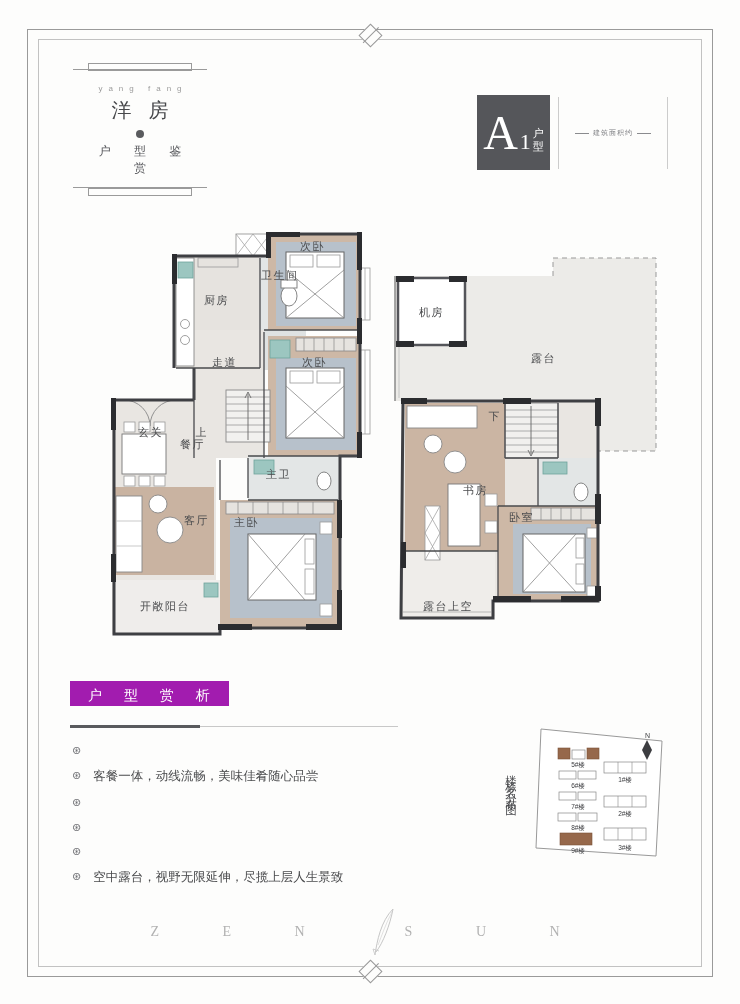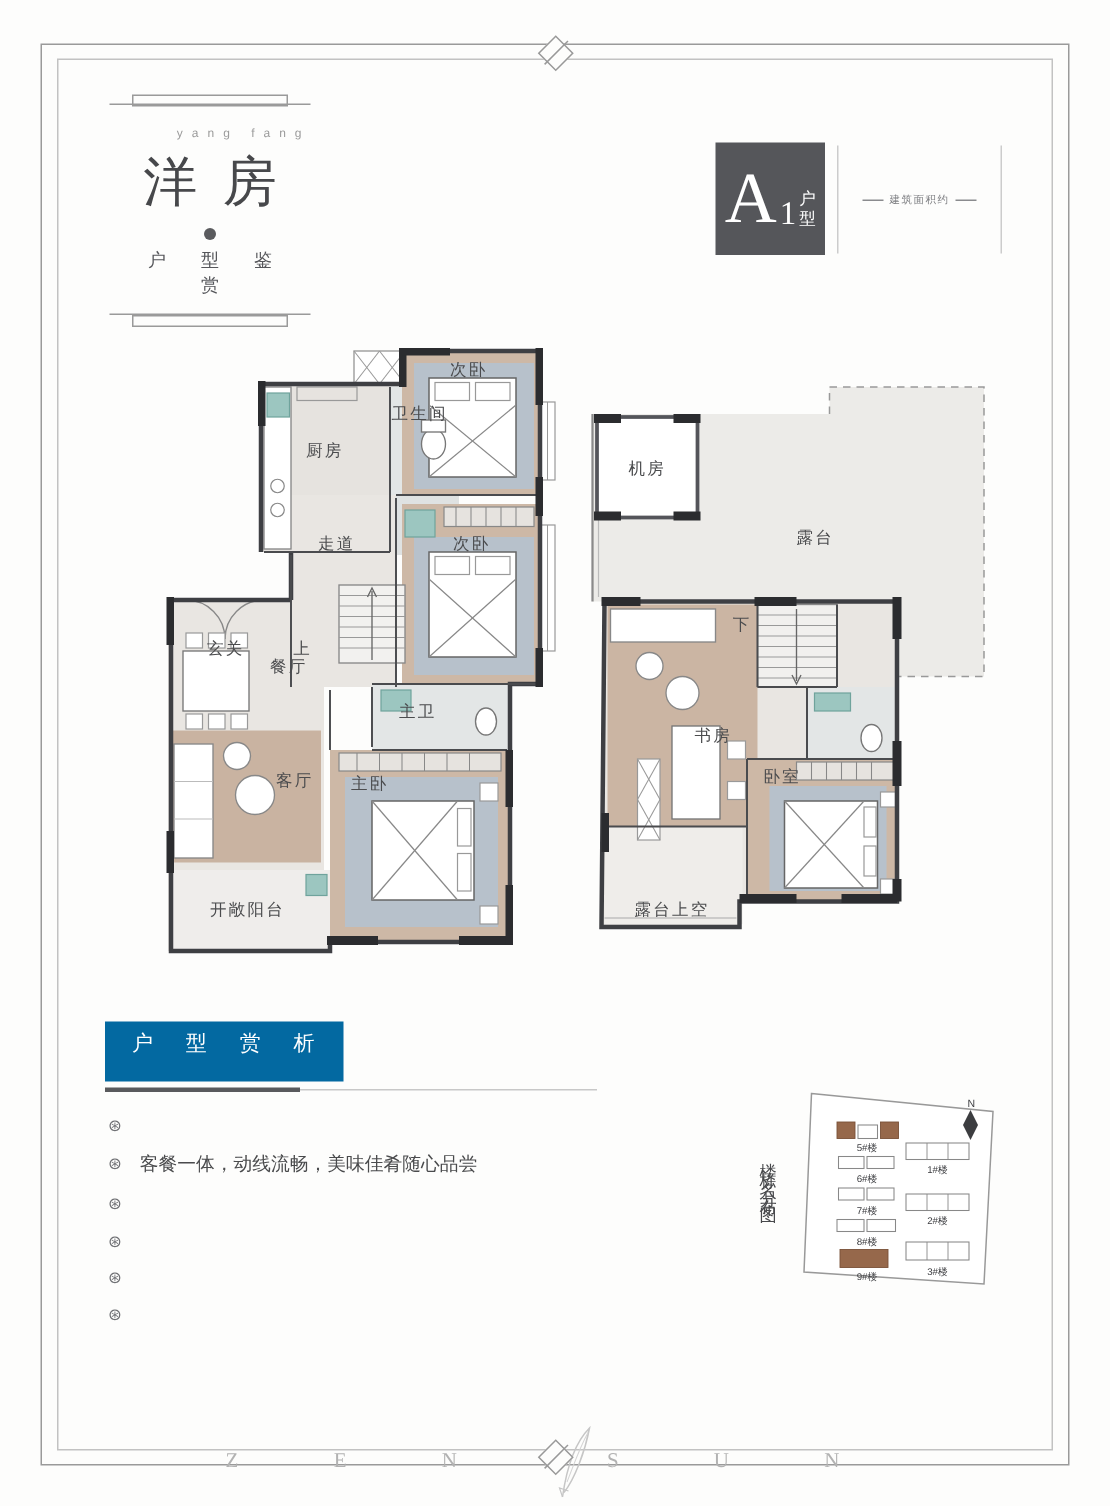--- a/index.html
+++ b/index.html
@@ -13,22 +13,22 @@
   .knot .kline{position:absolute;left:7px;top:-4px;width:1px;height:22px;background:#999;}
   .knot.top{top:27px;} .knot.bottom{top:963px;}
 
   
   .hl{position:absolute;left:73px;top:62px;width:134px;text-align:center;}
   .deco{position:relative;height:8px;}
   .deco .ln{position:absolute;left:0;right:0;height:0;border-top:1px solid #9a9a9a;}
   .deco .bx{position:absolute;left:15px;right:15px;height:6px;border:1px solid #9a9a9a;background:#fdfdfc;}
   .deco.top .ln{top:7px;} .deco.top .bx{top:1px;}
   .deco.bot .ln{top:0;} .deco.bot .bx{top:1px;}
-  .hl-en{margin-top:14px;font-size:8px;letter-spacing:6px;color:#9b9b9b;padding-left:6px;text-align:right;}
-  .hl-title{margin-top:4px;font-family:Liberation Serif, serif;font-size:36px;
+  .hl-en{margin-top:14px;font-size:8px;letter-spacing:6px;color:#9b9b9b;padding-left:6px;}
+  .hl-title{margin-top:4px;font-family:Liberation Serif, serif;font-size:20px;
             letter-spacing:17px;padding-left:17px;color:#47484b;}
   .hl-seal{width:8px;height:8px;border-radius:50%;background:#5a5b5e;margin:6px auto 5px auto;}
   .hl-sub{font-size:12px;letter-spacing:10px;padding-left:10px;color:#55565a;margin-bottom:10px;}
 
   
   .badge{position:absolute;left:477px;top:95px;height:75px;display:flex;align-items:center;}
   .badge-box{width:73px;height:75px;background:#55565a;color:#fff;display:flex;align-items:center;
              justify-content:center;}
   .badge-a{font-family:"Liberation Serif","DejaVu Serif",serif;font-size:48px;line-height:1;}
   .badge-one{font-family:"Liberation Serif","DejaVu Serif",serif;font-size:22px;margin:18px 2px 0 2px;}
@@ -40,37 +40,37 @@
   .mini-line{display:flex;align-items:center;justify-content:center;gap:4px;margin:4px 0 3px 0;}
   .mini-line .dash{width:14px;height:0;border-top:1px solid #8a8b8e;}
   .mini-label{font-size:7px;letter-spacing:1px;color:#7c7d80;}
   .rooms-label{font-size:15px;letter-spacing:3px;color:#515255;}
 
   
   .plan{position:absolute;}
   .plan text{font-family:"Liberation Sans","DejaVu Sans",sans-serif;font-size:11px;fill:#4b4c4e;letter-spacing:1.5px;}
 
   
-  .an-title{position:absolute;left:70px;top:681px;background:#0369a1;color:#fff;font-size:14px;
-            letter-spacing:9px;padding:6px 10px 16px 18px;}
+  .an-title{position:absolute;left:70px;top:681px;background:#a21caf;color:#fff;font-size:14px;
+            letter-spacing:9px;padding:6px 10px 1px 18px;}
   .an-rule{position:absolute;left:70px;top:725px;width:328px;display:flex;align-items:flex-start;}
   .an-rule .r1{width:130px;height:2.5px;background:#595a5d;}
   .an-rule .r2{flex:1;height:1px;background:#c8c8c8;margin-top:1px;}
   .an-list{position:absolute;left:70px;top:743px;width:360px;list-style:none;margin:0;padding:0;}
   .an-list li{display:flex;align-items:flex-start;margin-bottom:10.5px;font-size:12.5px;color:#4a4b4d;}
   .an-ico{color:#6f7074;font-size:11px;margin:1px 12px 0 2px;}
 
   
   .sp-label{position:absolute;left:503px;top:766px;writing-mode:vertical-rl;font-size:11.5px;
             letter-spacing:6px;color:#47484b;}
   .siteplan{position:absolute;left:532px;top:726px;}
   .siteplan text{font-family:"Liberation Sans","DejaVu Sans",sans-serif;font-size:6.5px;fill:#3c3d40;letter-spacing:0;}
 
   
-  .brand{position:absolute;left:0;top:948px;width:740px;display:flex;align-items:center;justify-content:center;}
+  .brand{position:absolute;left:0;top:905px;width:740px;display:flex;align-items:center;justify-content:center;}
   .brand span{font-family:"Liberation Serif","DejaVu Serif",serif;font-size:14px;color:#b2b2b2;letter-spacing:30px;}
   .brand .feather{margin:0 6px 0 30px;}
 </style>
 </head>
 <body>
 
 <div class="page">
   <div class="frame-outer"></div>
   <div class="frame-inner"></div>
   <div class="knot top">
@@ -350,20 +350,21 @@
         <span class="an-ico">⊛</span>
       </li>
     <li>
         <span class="an-ico">⊛</span>
       </li>
     <li>
         <span class="an-ico">⊛</span>
       </li>
     <li>
         <span class="an-ico">⊛</span>
+        <span>空中露台，视野无限延伸，尽揽上层人生景致</span>
       </li>
   </ul>
 
   <div class="sp-label">楼栋名分布图</div>
   <svg class="siteplan" width="140" height="136" viewBox="0 0 140 136">
     <polygon points="9,3 130,15 124,130 4,122" fill="#ffffff" stroke="#999" stroke-width="1"></polygon>
 
     <text x="113" y="12" style="font-size:7px;">N</text>
     <path d="M115,14 L120,24 L115,34 L110,24 Z" fill="#3c3d40"></path>
 

